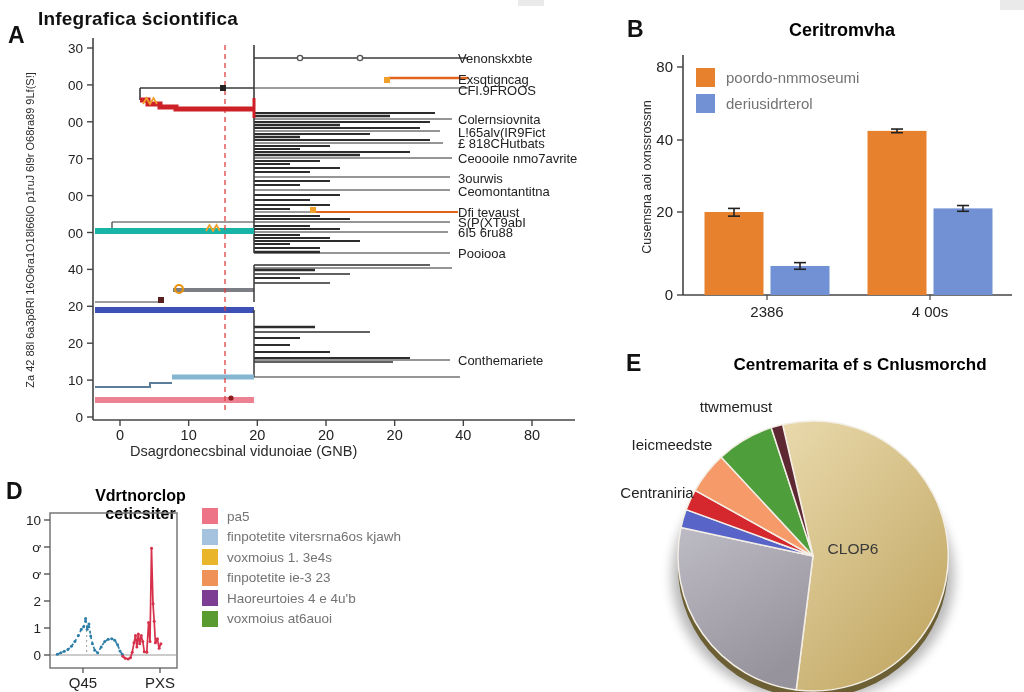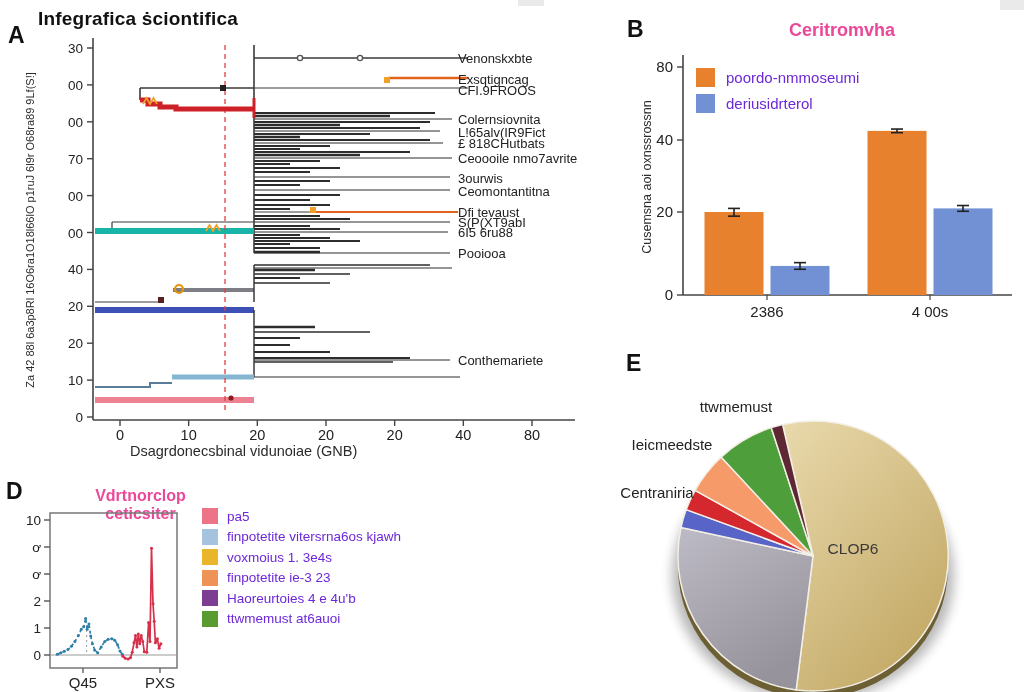--- a/index.html
+++ b/index.html
@@ -1,26 +1,26 @@
 <!DOCTYPE html>
 <html><head>
 <meta charset="utf-8">
 <style>
   html,body{margin:0;padding:0;background:#fff;}
   #figure{position:relative;width:1024px;height:692px;background:#ffffff;overflow:hidden;
           font-family:"Liberation Sans","DejaVu Sans",sans-serif;color:#1a1a1a;}
   .abs{position:absolute;}
   .panel-letter{font-size:23px;font-weight:bold;color:#111;}
   .fig-title{font-size:19px;font-weight:bold;letter-spacing:.2px;color:#111;}
-  .panel-title{font-weight:bold;color:#ec4899;text-align:center;}
+  .panel-title{font-weight:bold;color:#000000;text-align:center;}
   .axis-label{color:#2b2b2b;}
   .rot{transform:rotate(-90deg);text-align:center;}
   .legend-row{display:flex;align-items:center;margin-bottom:6px;}
   .legend-swatch{flex:0 0 auto;margin-right:11px;}
-  .legend-text{color:#6d28d9;white-space:nowrap;}
+  .legend-text{color:#737373;white-space:nowrap;}
   #legendB .legend-swatch{width:19px;height:19px;}
   #legendB .legend-text{font-size:15px;}
   #legendB .legend-row{margin-bottom:7px;}
   #legendD .legend-swatch{width:16px;height:16px;margin-right:9px;}
   #legendD .legend-text{font-size:13.5px;}
   #legendD .legend-row{margin-bottom:4.5px;}
   .artifact{background:#d9d9d9;opacity:.55;}
   svg text{font-family:"Liberation Sans","DejaVu Sans",sans-serif;}
 </style>
 </head>
@@ -33,20 +33,21 @@
 
   <div class="abs fig-title" style="left:38px;top:8px;text-align:right;">Infegrafica ṡciontifica</div>
 
   <div class="abs panel-letter" style="left:8px;top:22px;">A</div>
   <div class="abs panel-letter" style="left:627px;top:16px;">B</div>
   <div class="abs panel-letter" style="left:6px;top:478px;">D</div>
   <div class="abs panel-letter" style="left:626px;top:350px;">E</div>
 
   <div class="abs panel-title" style="left:722px;top:20px;width:240px;font-size:18px;">Ceritromvha</div>
   <div class="abs panel-title" style="left:58px;top:487px;width:165px;font-size:16px;">Vdrtnorclop ceticsiter</div>
+  <div class="abs panel-title" style="left:700px;top:355px;width:320px;font-size:17px;">Centremarita ef s Cnlusmorchd</div>
 
   <div class="abs axis-label" style="left:130px;top:443px;width:400px;font-size:14.5px;">Dsagrdonecsbinal vidunoiae (GNB)</div>
   <div class="abs axis-label rot" style="left:-160px;top:224px;width:380px;font-size:11px;">Za 42 88l 6a3p8Rl 16O6ra1O18l66lO p1ruJ 6l9r O68ra89 9Lf(S!]</div>
   <div class="abs axis-label rot" style="left:527px;top:170px;width:240px;font-size:12.5px;">Cusemsna aoi oxnssrossnn</div>
 
   <div id="legendB" class="abs" style="left:696px;top:68px;">
       <div class="legend-row">
         <span class="legend-swatch" style="background: rgb(232, 129, 45);"></span>
         <span class="legend-text">poordo-nmmoseumi</span>
       </div>
@@ -71,21 +72,21 @@
       <div class="legend-row">
         <span class="legend-swatch" style="background: rgb(238, 146, 88);"></span>
         <span class="legend-text">finpotetite ie-3 23</span>
       </div>
       <div class="legend-row">
         <span class="legend-swatch" style="background: rgb(124, 61, 146);"></span>
         <span class="legend-text">Haoreurtoies 4 e 4u'b</span>
       </div>
       <div class="legend-row">
         <span class="legend-swatch" style="background: rgb(90, 155, 49);"></span>
-        <span class="legend-text">ttwmemust at6auoi</span>
+        <span class="legend-text">voxmoius at6auoi</span>
       </div>
     </div>
 
   <svg id="plot" width="1024" height="692" viewBox="0 0 1024 692" class="abs" style="left:0;top:0;">
     <defs>
       <linearGradient id="tanGrad" x1="0" y1="0" x2="0.7" y2="1">
         <stop offset="0" stop-color="#e9d9ac"></stop>
           <stop offset="1" stop-color="#c3a966"></stop>
       </linearGradient>
       <linearGradient id="grayGrad" x1="0" y1="0" x2="0.5" y2="1">

